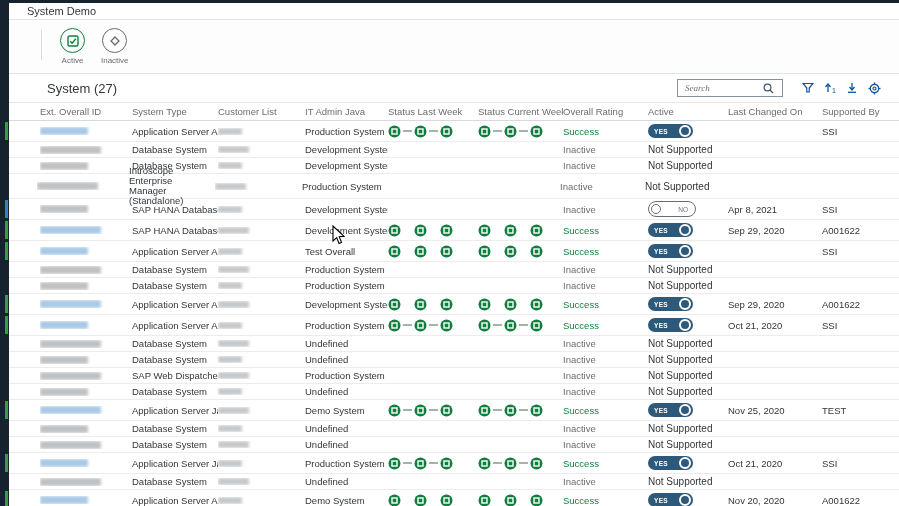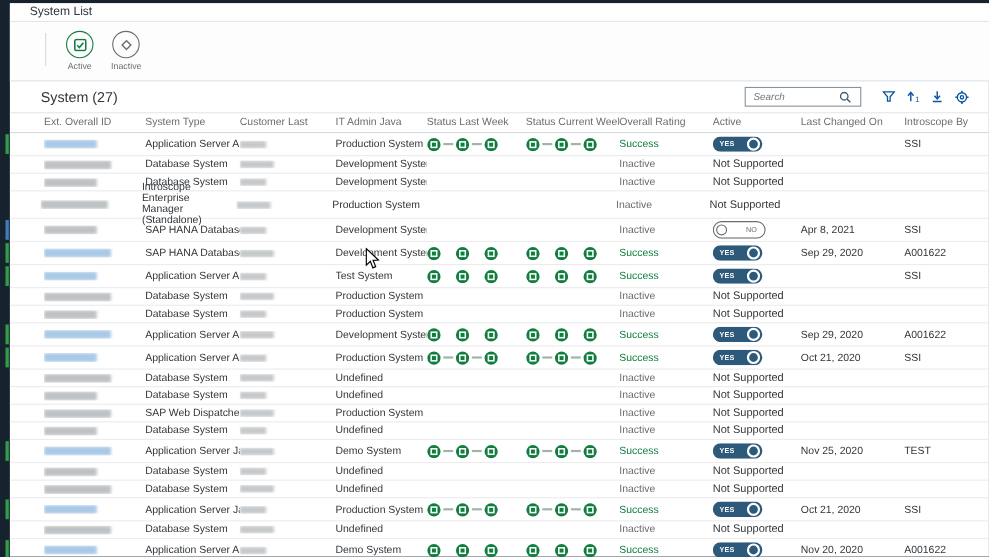--- a/index.html
+++ b/index.html
@@ -17,27 +17,27 @@
     font-size:11px;color:#32363a;cursor:pointer;}
   .tab-text .underline{position:absolute;left:8px;right:8px;bottom:2px;height:3px;background:#0854a0;}
   .tab-sep{width:1px;height:30px;background:#d9d9d9;margin:10px 10px 0 4px;}
   .icon-tab{display:flex;flex-direction:column;align-items:center;margin:8px 8px 0 8px;cursor:pointer;}
   .icon-tab .circle{width:23px;height:23px;border-radius:50%;display:flex;align-items:center;justify-content:center;}
   .icon-tab .lbl{font-size:8px;color:#6a6d70;margin-top:3px;}
   .circle.green{border:1.5px solid #107e3e;}
   .circle.gray{border:1.5px solid #6a6d70;}
 
   
-  .panelhead{height:28px;display:flex;align-items:center;padding:0 14px 0 28px;justify-content:space-between;}
+  .panelhead{height:28px;display:flex;align-items:center;padding:0 14px 0 38px;justify-content:space-between;}
   .panel-title{font-size:13px;color:#32363a;flex:0 0 auto;}
   .spacer{flex:1;}
   .searchbox{display:flex;align-items:center;width:96px;height:16px;border:1px solid #89919a;
     background:#fff;padding:0 3px 0 5px;margin-right:14px;}
   .searchbox input{border:none;outline:none;width:76px;font-size:9px;font-style:italic;color:#74777a;
-    font-family:Liberation Sans, sans-serif;background:transparent;}
+    font-family:Liberation Serif, serif;background:transparent;}
   .tbicon{width:22px;height:16px;display:flex;align-items:center;justify-content:center;cursor:pointer;}
 
   
   .grid{display:grid;grid-template-columns:92px 86px 87px 83px 90px 85px 85px 80px 94px 1fr;
     padding-left:31px;align-items:center;}
   .thead{height:17px;border-top:1px solid #e5e7e9;border-bottom:1px solid #d5dadd;}
   .thead .th{font-size:9.5px;color:#6a6d70;white-space:nowrap;overflow:hidden;}
   .row{position:relative;height:15px;border-bottom:1px solid #ececec;cursor:pointer;}
   .row.tall{height:20px;}
   .row.twoline{height:24px;padding-left:28px;}
@@ -68,21 +68,21 @@
   .notsup{font-size:10px;color:#32363a;}
 
   #cursor{position:absolute;left:332px;top:225px;z-index:9;pointer-events:none;}
 </style>
 </head>
 <body>
 
 <div id="app">
 
   <div class="titlebar">
-    <span>System List</span>
+    <span>System Demo</span>
   </div>
 
   <div class="tabstrip">
     <div class="tab-sep"></div>
     <div class="icon-tab">
       <span class="circle green">
         <svg width="12" height="12" viewBox="0 0 12 12">
           <rect x="1" y="1" width="10" height="10" rx="1.5" fill="none" stroke="#107e3e" stroke-width="1.4"></rect>
           <path d="M3.2 6.2 L5.1 8.2 L8.8 3.8" fill="none" stroke="#107e3e" stroke-width="1.4"></path>
         </svg>
@@ -138,28 +138,28 @@
           <line x1="0.5" y1="6.5" x2="2.6" y2="6.5"></line>
             <line x1="10.4" y1="6.5" x2="12.5" y2="6.5"></line>
         </g>
       </svg>
     </span>
   </div>
 
   <div class="grid thead" id="thead">
       <div class="th">Ext. Overall ID</div>
       <div class="th">System Type</div>
-      <div class="th">Customer Last</div>
+      <div class="th">Customer List</div>
       <div class="th">IT Admin Java</div>
       <div class="th">Status Last Week</div>
       <div class="th">Status Current Week</div>
       <div class="th">Overall Rating</div>
       <div class="th">Active</div>
       <div class="th">Last Changed On</div>
-      <div class="th">Introscope By</div>
+      <div class="th">Supported By</div>
     </div>
   <div id="tbody">
       <div class="grid row tall">
         <span class="ind green"></span>
         <div class="cell ">
           <div class="chip id blue" style="width: 48px;"></div>
         </div>
         <div class="cell ">Application Server ABAP</div>
         <div class="cell ">
           <div class="chip cust" style="width: 24px;"></div>
@@ -339,21 +339,21 @@
       </div>
       <div class="grid row tall">
         <span class="ind green"></span>
         <div class="cell ">
           <div class="chip id blue" style="width: 48px;"></div>
         </div>
         <div class="cell ">Application Server ABAP</div>
         <div class="cell ">
           <div class="chip cust" style="width: 24px;"></div>
         </div>
-        <div class="cell ">Test System</div>
+        <div class="cell ">Test Overall</div>
         <div class="cell ">
           <div class="statusline">
             <svg class="sicon" viewBox="0 0 13 13">
               <circle cx="6.5" cy="6.5" r="6" fill="#107e3e"></circle>
               <rect x="4" y="4" width="5" height="5" fill="none" stroke="#fff" stroke-width="1.4"></rect>
             </svg>
             <span class="gap"></span>
             <svg class="sicon" viewBox="0 0 13 13">
               <circle cx="6.5" cy="6.5" r="6" fill="#107e3e"></circle>
               <rect x="4" y="4" width="5" height="5" fill="none" stroke="#fff" stroke-width="1.4"></rect>

